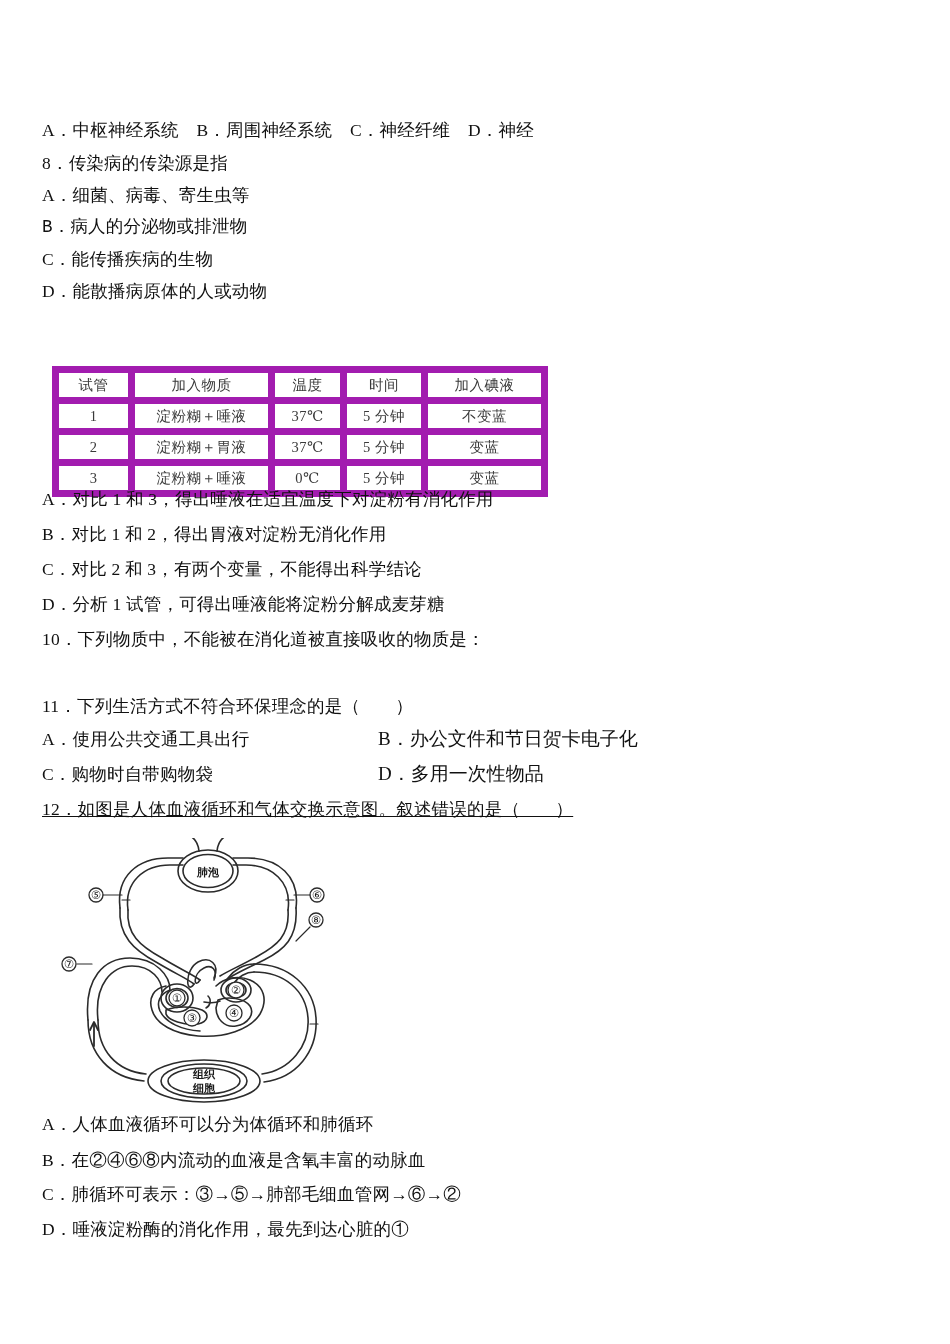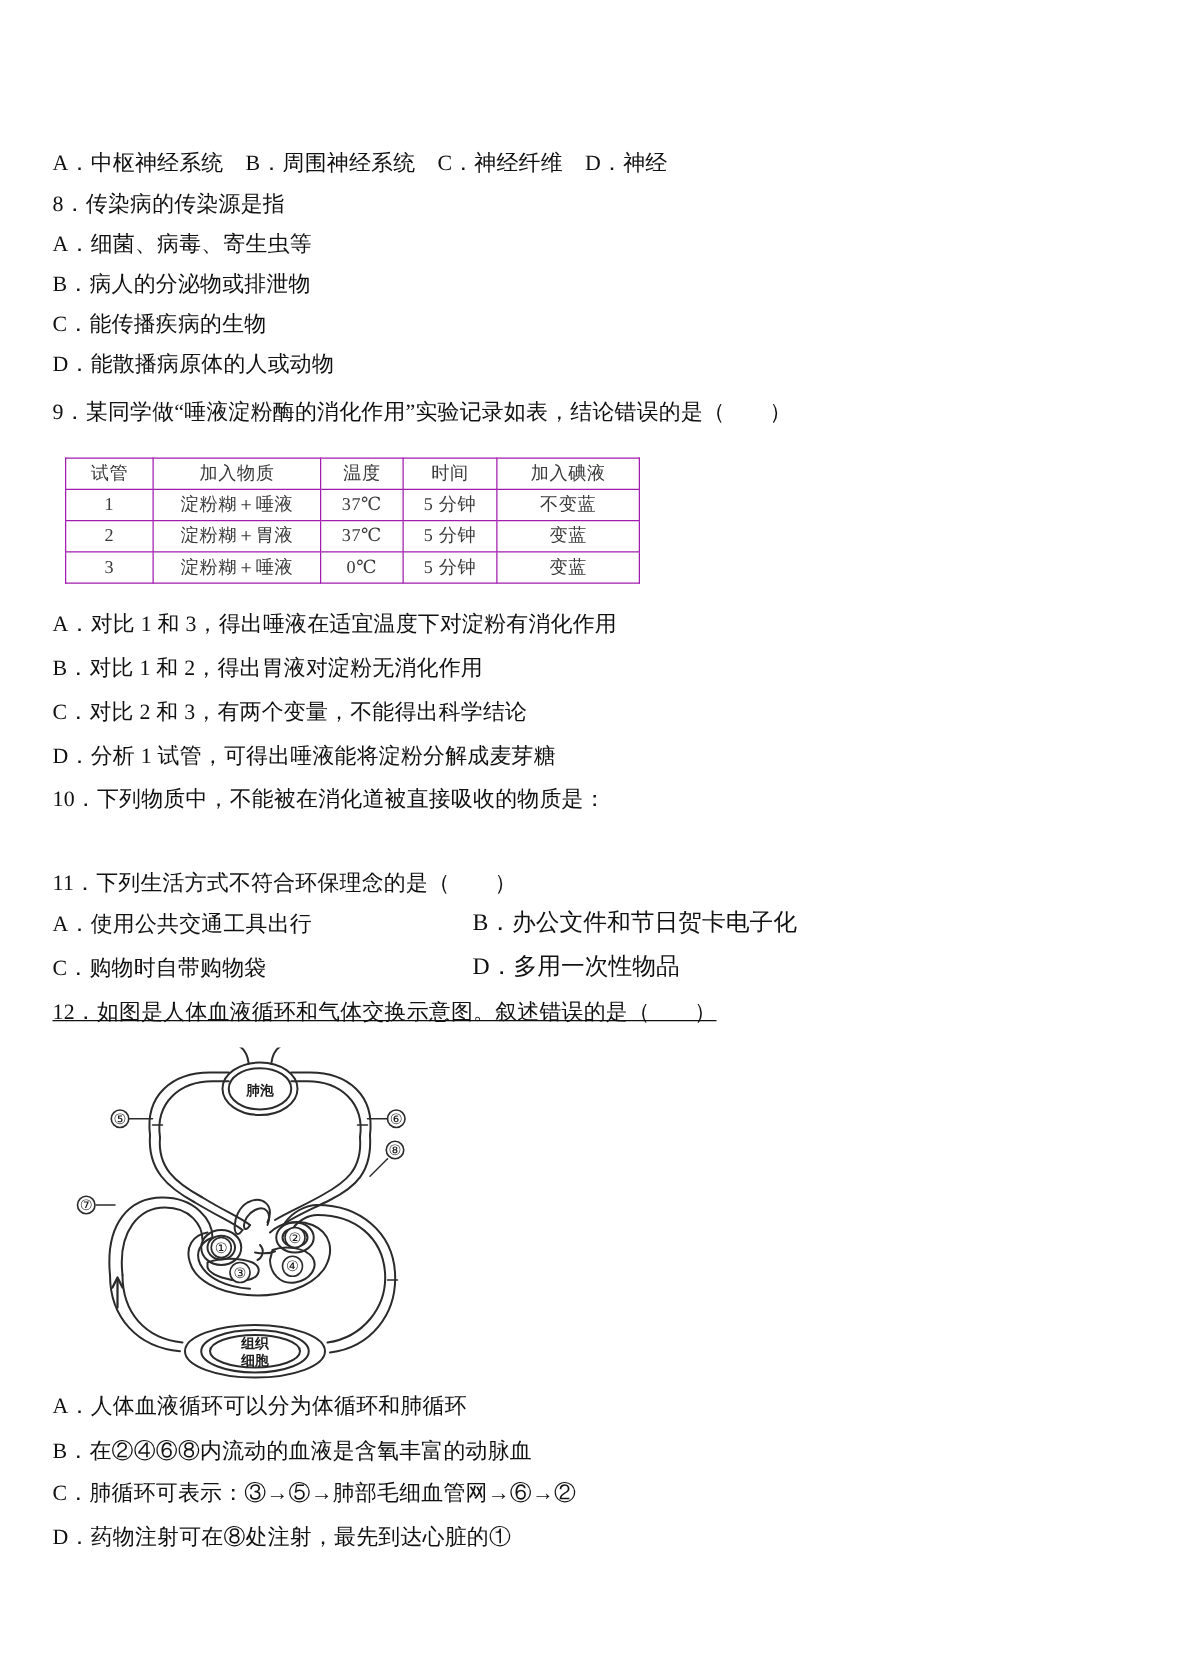--- a/index.html
+++ b/index.html
@@ -46,21 +46,21 @@
     left: 52px;
     top: 350px;
   }
   table.exp {
     border-collapse: collapse;
     font-size: 14.5px;
     color: #2a2a2a;
     font-family: "Liberation Serif", "DejaVu Serif", serif;
   }
   table.exp td, table.exp th {
-    border: 1px solid #a21caf;
+    border: 7px solid #a21caf;
     text-align: center;
     font-weight: normal;
     padding: 0;
     height: 24px;
     line-height: 24px;
     letter-spacing: 0.5px;
     color: #3a3a3a;
   }
   table.exp th { color: #3a3a3a; }
   .c1 { width: 69px; }
@@ -92,25 +92,24 @@
 </style>
 </head>
 <body>
 
 <div class="page">
 
   <div class="line" style="top:103px;">A．中枢神经系统　B．周围神经系统　C．神经纤维　D．神经</div>
 
   <div class="line" style="top:136px;">8．传染病的传染源是指</div>
   <div class="line" style="top:168px;">A．细菌、病毒、寄生虫等</div>
-  <div class="line" style="top:200px;">B．病人的分泌物或排泄物</div>
+  <div class="line" style="top:200px;font-family:Liberation Mono, monospace;">B．病人的分泌物或排泄物</div>
   <div class="line" style="top:232px;">C．能传播疾病的生物</div>
   <div class="line" style="top:264px;font-family:Liberation Serif, serif;">D．能散播病原体的人或动物</div>
 
-  <div class="line" style="top:302px;">9．某同学做“唾液淀粉酶的消化作用”实验记录如表，结论错误的是（　　）</div>
 
   <div class="exp-table-wrap">
     <table class="exp">
       <thead>
         <tr>
           <th class="c1">试管</th>
           <th class="c2">加入物质</th>
           <th class="c3">温度</th>
           <th class="c4">时间</th>
           <th class="c5">加入碘液</th>
@@ -256,15 +255,15 @@
 
       <text class="dg-text" x="150" y="38" text-anchor="middle">肺泡</text>
       <text class="dg-text" x="146" y="240" text-anchor="middle">组织</text>
       <text class="dg-text" x="146" y="254" text-anchor="middle">细胞</text>
     </svg>
   </div>
 
   <div class="line" style="top:1097px;">A．人体血液循环可以分为体循环和肺循环</div>
   <div class="line" style="top:1133px;">B．在②④⑥⑧内流动的血液是含氧丰富的动脉血</div>
   <div class="line" style="top:1167px;">C．肺循环可表示：③→⑤→肺部毛细血管网→⑥→②</div>
-  <div class="line" style="top:1202px;">D．药物注射可在⑧处注射，最先到达心脏的①</div>
+  <div class="line" style="top:1202px;">D．唾液淀粉酶的消化作用，最先到达心脏的①</div>
 
 </div>
 
 </body></html>

